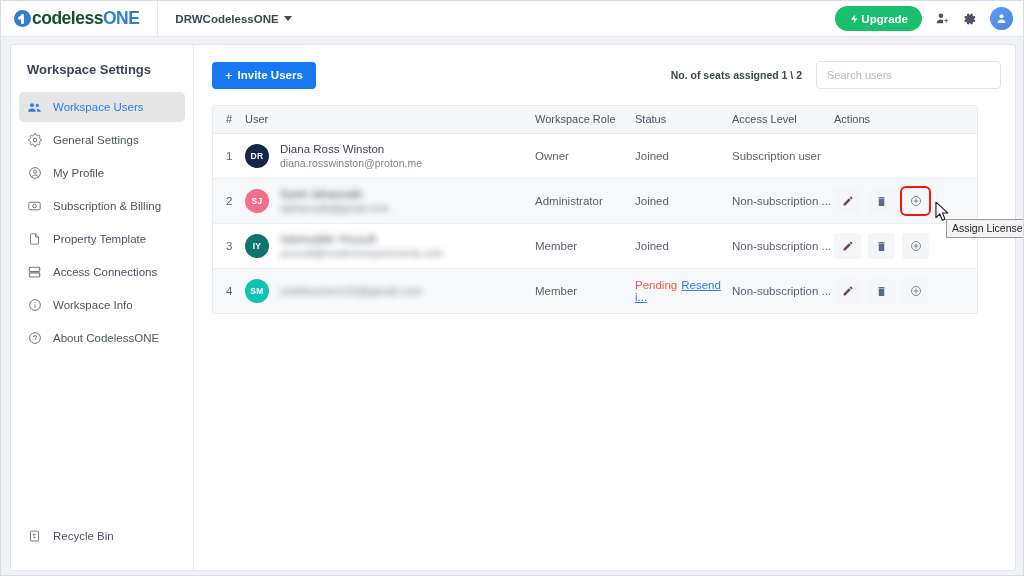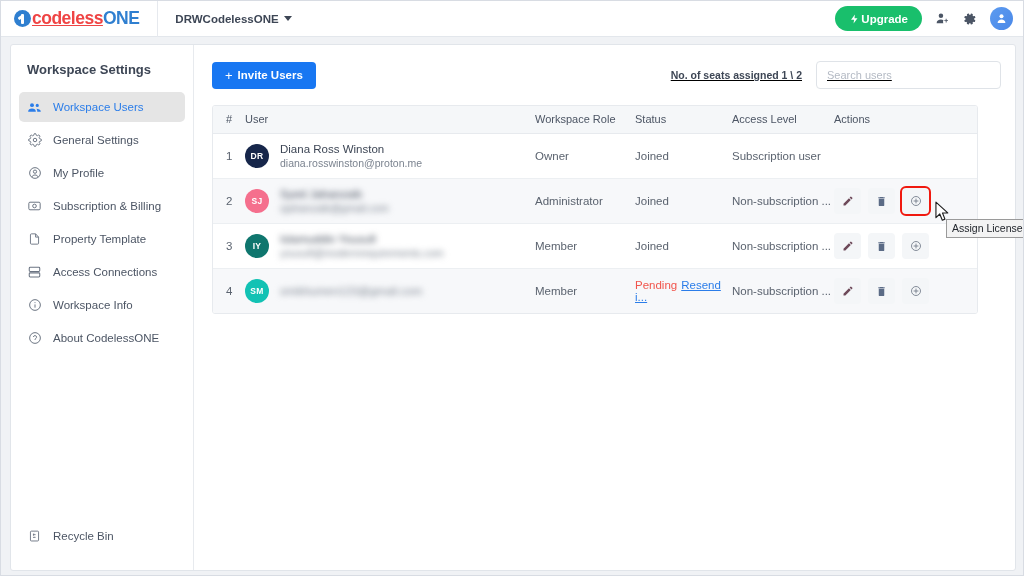--- a/index.html
+++ b/index.html
@@ -51,21 +51,21 @@
     left: 3.5px; top: 5.5px;
     width: 5px; height: 3px;
     background: #ffffff;
     transform: rotate(-38deg);
     border-radius: 1px;
   }
   .logo-text {
     font-size: 17.5px; font-weight: 600; letter-spacing: -0.5px;
     line-height: 1;
   }
-  .logo-text .c1 { color: #ef4444; text-decoration: underline; }
+  .logo-text .c1 { color: #14532d; }
   .logo-text .c2 { color: #2f7fd0; }
   .topbar-divider {
     width: 1px; height: 36px; background: #e6e9ee;
     margin-left: 18px;
   }
   .ws-switcher {
     display: flex; align-items: center; gap: 5px;
     margin-left: 17px;
     font-size: 11.5px; color: #3d4655; font-weight: 600;
     cursor: pointer;
@@ -163,21 +163,21 @@
   .invite-btn {
     display: flex; align-items: center; gap: 5px;
     background: #1877f2; color: #fff;
     border: none; border-radius: 4px;
     height: 27px; padding: 0 13px;
     font-size: 11.5px; font-weight: 600;
     font-family: inherit; cursor: pointer;
   }
   .invite-btn .plus { font-size: 13px; line-height: 1; font-weight: 500; }
   .toolbar-right {
-    margin-left: auto; display: flex; align-items: center; gap: 14px; text-decoration: underline;
+    margin-left: auto; display: flex; align-items: center; gap: 14px;
   }
   .seats-text {
     font-size: 10.5px; color: #3d4655; font-weight: 600;
     white-space: nowrap;
   }
   .search-box {
     width: 185px; height: 26px;
     border: 1px solid #dfe3e8; border-radius: 4px;
     background: #fff;
     font-size: 11px; color: #3d4655;

